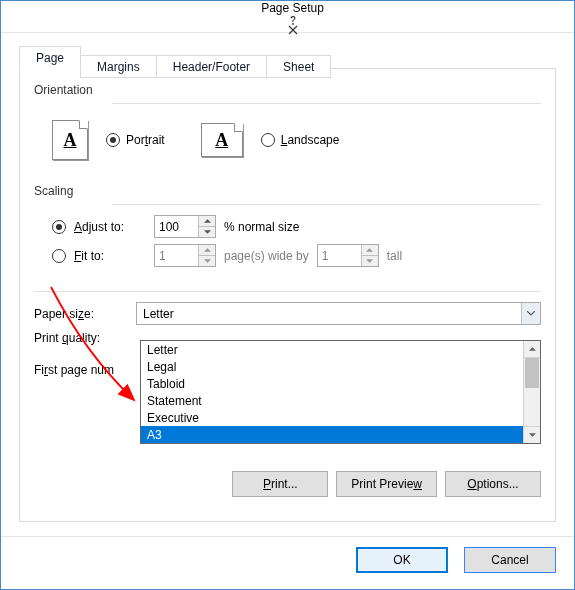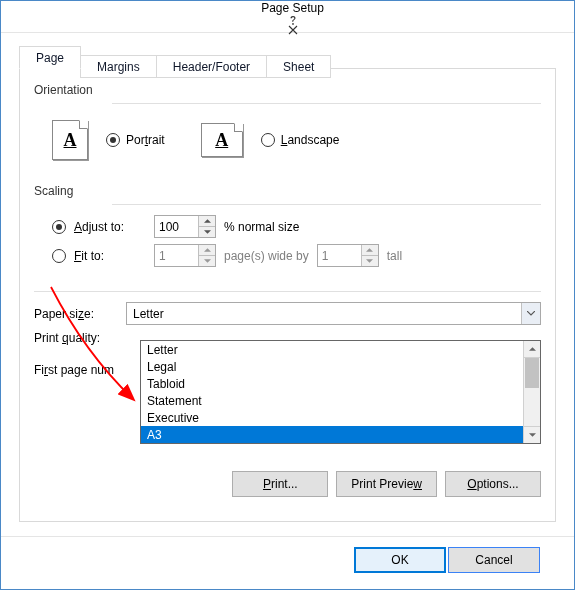--- a/index.html
+++ b/index.html
@@ -161,21 +161,21 @@
     display: flex; flex-direction: column;
   }
   .spinner div {
     flex: 1; display: flex; align-items: center; justify-content: center;
     border-bottom: 1px solid #c0c0c0;
     background: #f0f0f0;
   }
   .spinner div:last-child { border-bottom: none; }
   .spinner svg { width: 7px; height: 4px; }
   .form-row {
-    display: flex; align-items: center; 
+    display: flex; align-items: center; gap: 10px;
     margin: 6px 0;
   }
   .form-label { width: 92px; }
   .combo {
     border: 1px solid #a9a9a9;
     height: 23px;
     display: flex; align-items: stretch;
     background: #fff;
   }
   .combo .val { flex: 1; padding: 2px 6px; display: flex; align-items: center; }
@@ -228,22 +228,22 @@
   }
   .btn-std {
     border: 1px solid #adadad;
     background: #e1e1e1;
     height: 26px;
     min-width: 96px;
     padding: 12px 14px;
     display: flex; align-items: center; justify-content: center;
   }
   .footer {
-    padding: 10px 34px 16px 0;
-    display: flex; justify-content: flex-end; gap: 2px;
+    padding: 10px 18px 16px 0;
+    display: flex; justify-content: flex-end; gap: 16px;
     border-top: 1px solid #e5e5e5;
   }
   .btn-ok {
     border: 1px solid #0078d7;
     background: #e5f1fb;
     box-shadow: inset 0 0 0 1px #0078d7;
     height: 26px; min-width: 92px;
     display: flex; align-items: center; justify-content: center;
   }
   .btn-cancel {

